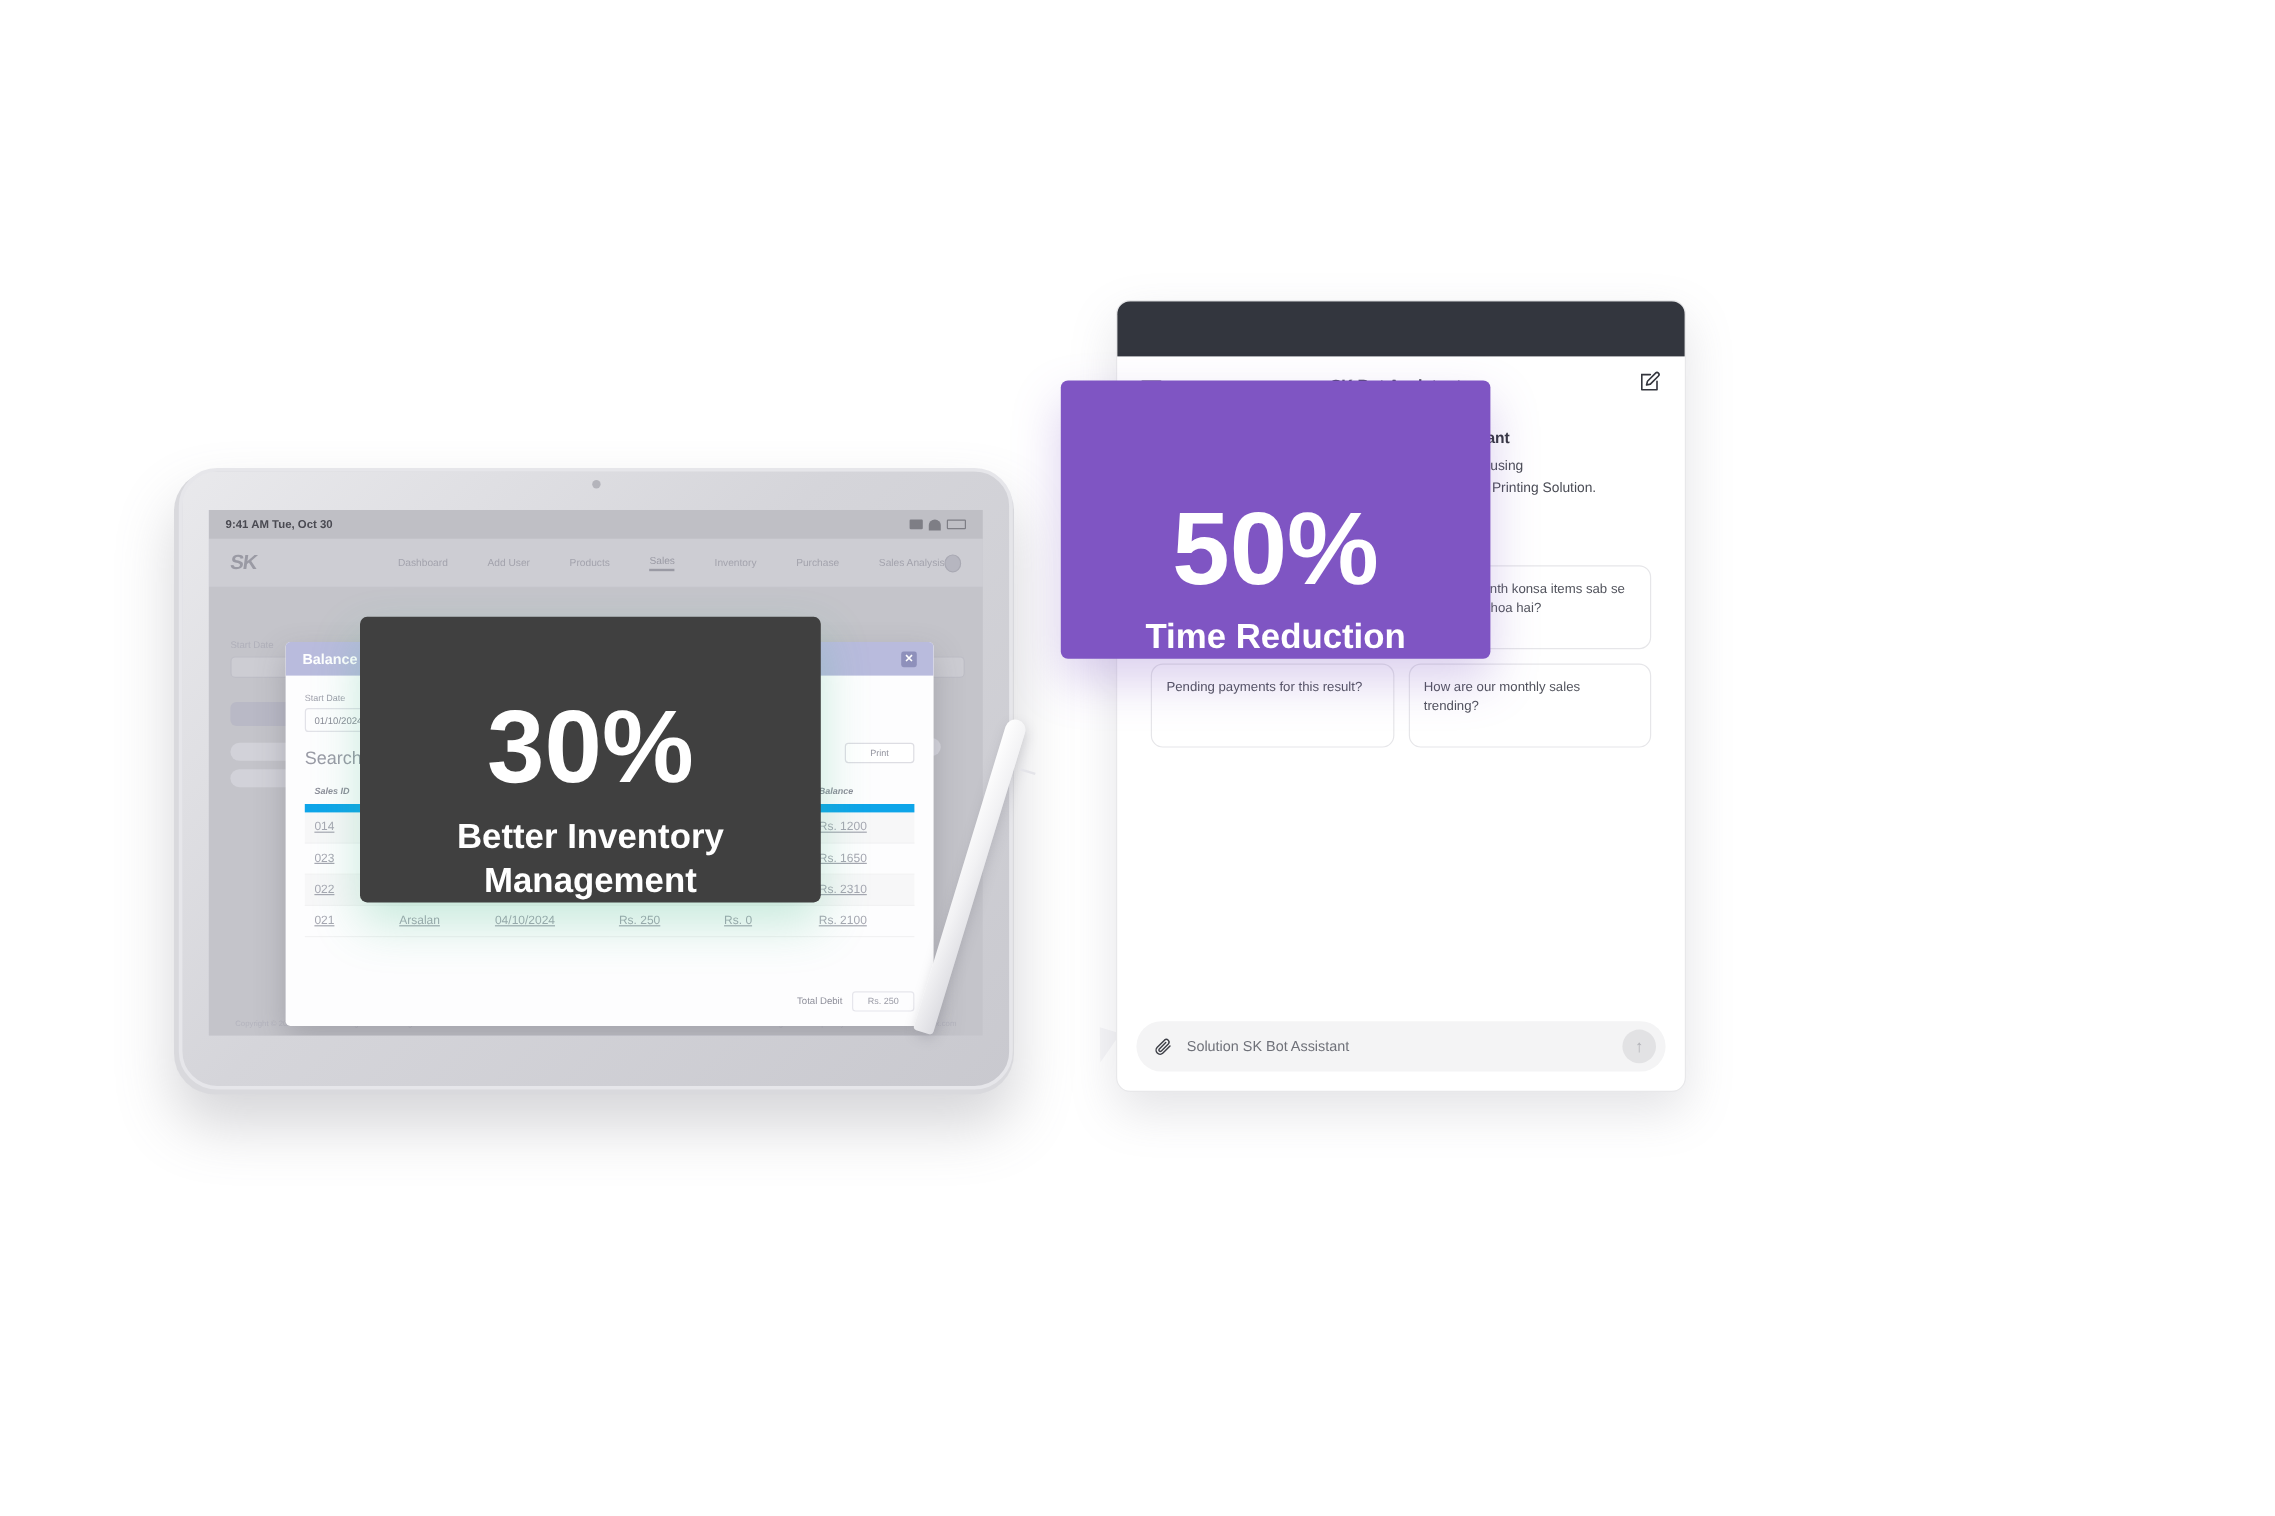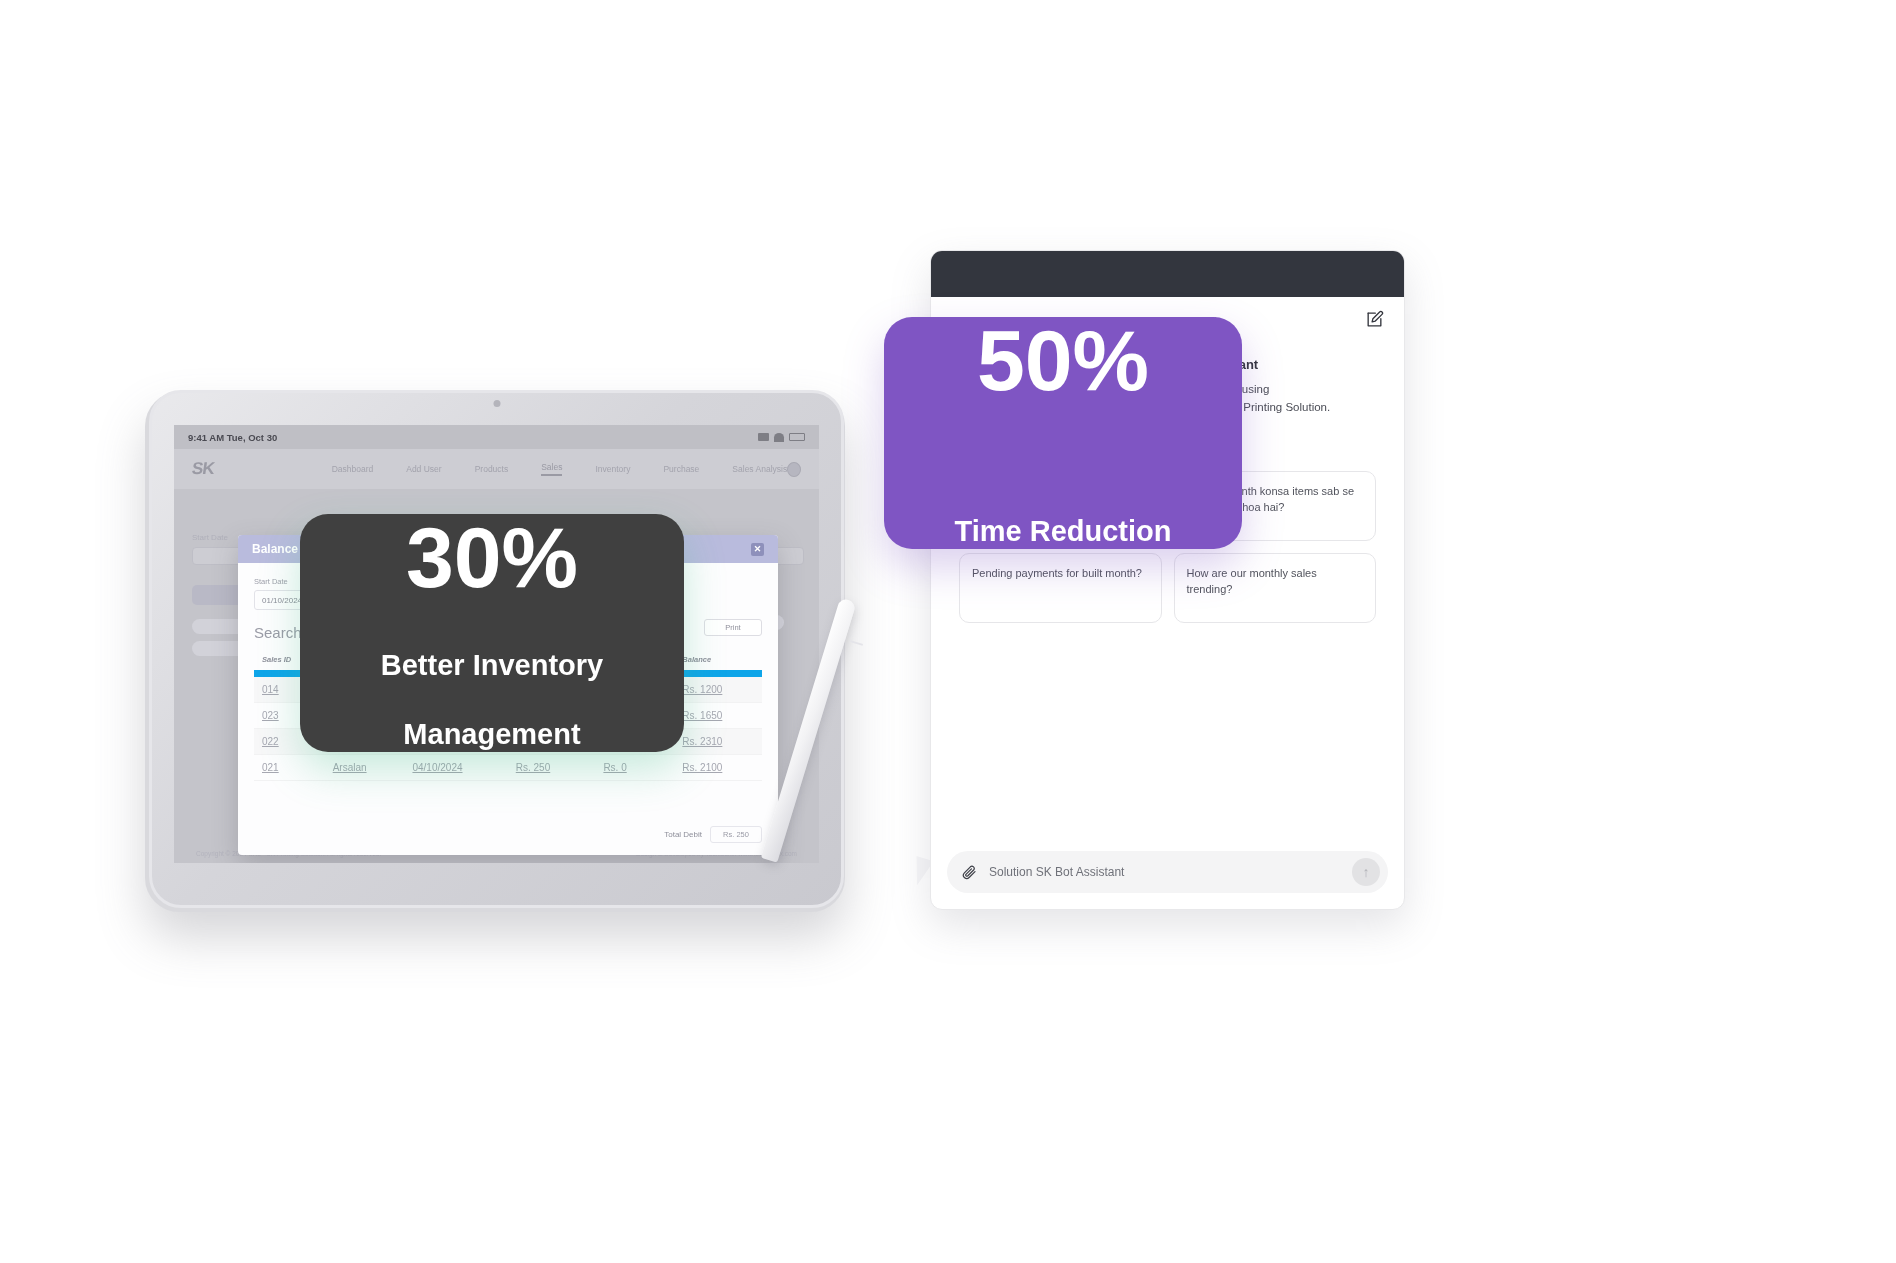--- a/index.html
+++ b/index.html
@@ -191,22 +191,22 @@
   .clip-ico { width: 16px; height: 16px; color: #3d3f47; }
   .chat-placeholder { margin-left: 12px; font-size: 12px; color: #6f7179; }
   .send-btn {
     margin-left: auto; width: 28px; height: 28px; border-radius: 50%;
     background: #e2e2e4; display: flex; align-items: center; justify-content: center;
     color: #b1b2b7; font-size: 14px;
   }
 
   
   .badge {
-    position: absolute; border-radius: 28px; color: #fff; text-align: center;
-    display: flex; flex-direction: column; align-items: center; justify-content: space-between;
+    position: absolute; border-radius: 6px; color: #fff; text-align: center;
+    display: flex; flex-direction: column; align-items: center; justify-content: flex-end;
   }
   .badge .pct { font-weight: 700; line-height: 1; }
   .badge .cap { font-weight: 600; line-height: 1.25; }
 
   #badge-green {
     left: 300px; top: 514px; width: 384px; height: 238px;
     background: #404040; box-shadow: 0 18px 40px rgba(60,186,133,.28);
   }
   #badge-green .pct { font-size: 86px; margin-bottom: 14px; }
   #badge-green .cap { font-size: 29px; }
@@ -368,21 +368,21 @@
 
     <div class="chat-welcome">
       <div class="w1">Welcome to SK Bot Assistant</div>
       <div>An AI assistant built by Techieonix using</div>
       <div>custom GPT, to support better decisions at SK Printing Solution.</div>
     </div>
 
     <div class="suggestions">
       <div class="sugg-card">Tell me the total sales for today.</div>
       <div class="sugg-card">Current Month konsa items sab se zyada sale hoa hai?</div>
-      <div class="sugg-card">Pending payments for built month?</div>
+      <div class="sugg-card">Pending payments for this result?</div>
       <div class="sugg-card">How are our monthly sales trending?</div>
     </div>
 
     <div class="chat-input-wrap">
       <span class="clip-ico">
         <svg width="16" height="16" viewBox="0 0 24 24" fill="none" stroke="#3d3f47" stroke-width="1.8" stroke-linecap="round" stroke-linejoin="round">
           <path d="M21 11.5l-8.8 8.8a5 5 0 0 1-7.1-7.1l9-9a3.4 3.4 0 0 1 4.8 4.8l-9 9a1.8 1.8 0 0 1-2.5-2.5l8.3-8.3"></path>
         </svg>
       </span>
       <span class="chat-placeholder">Solution SK Bot Assistant</span>

